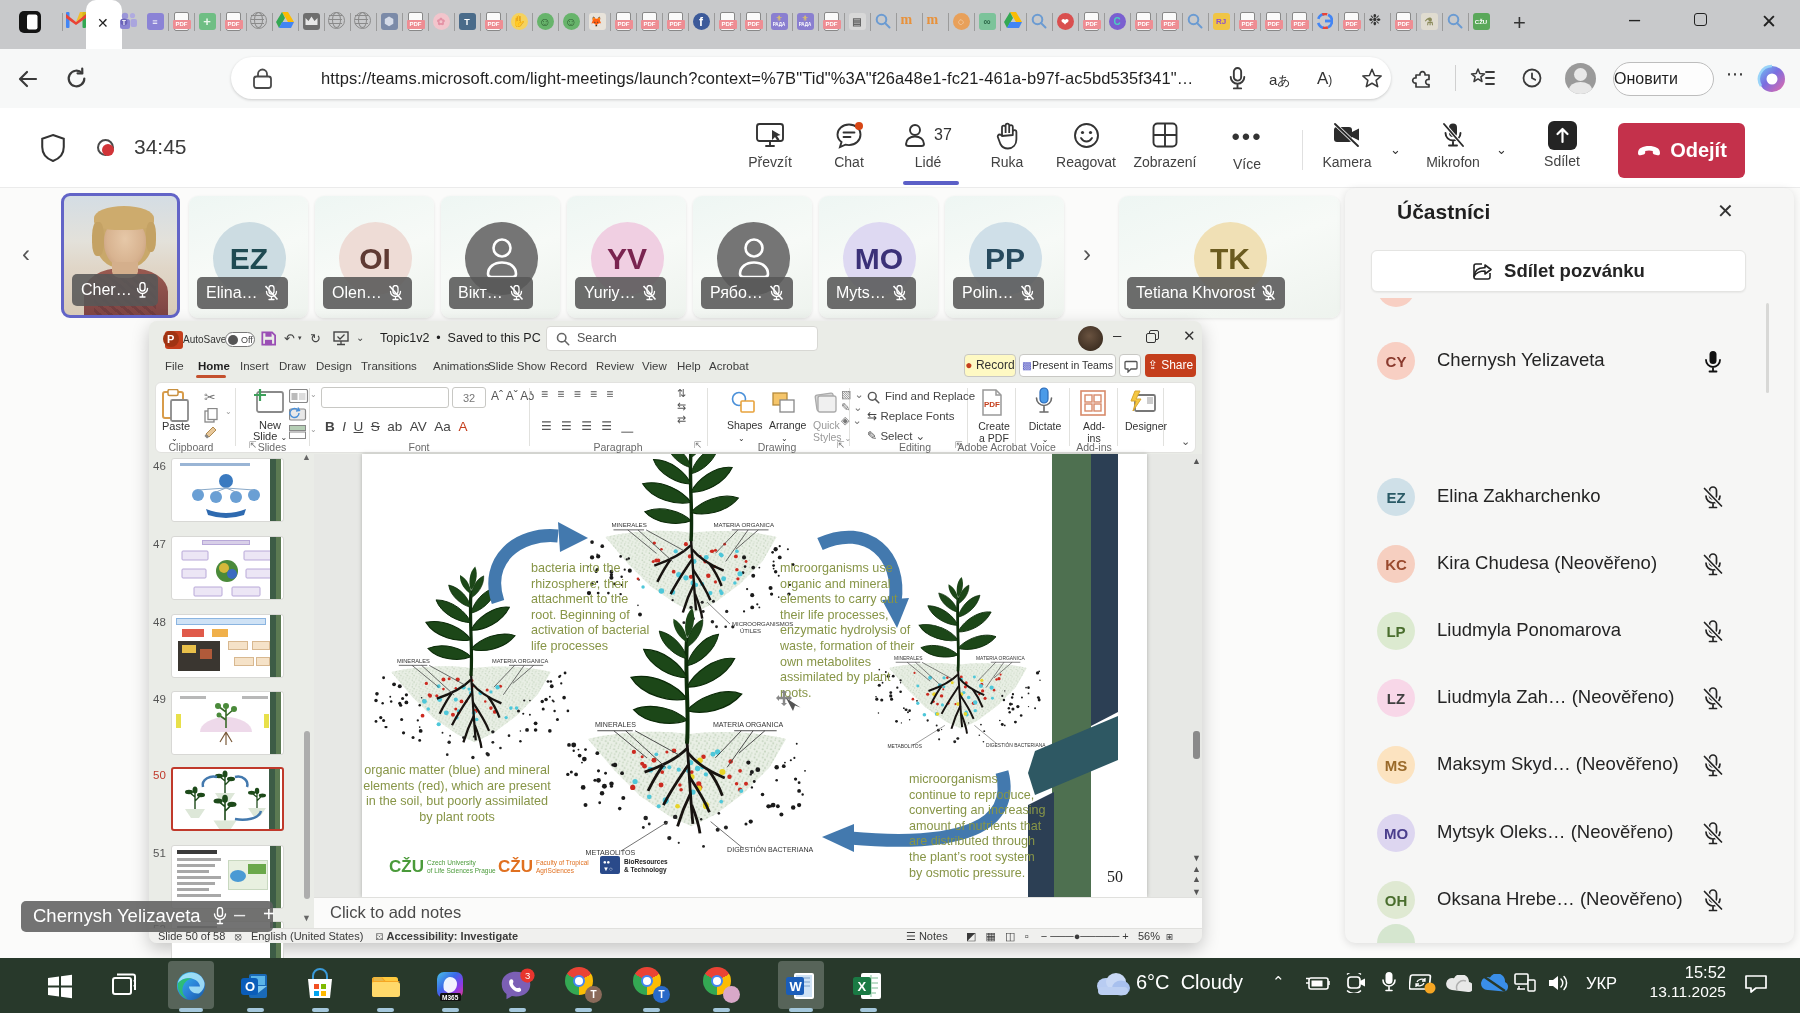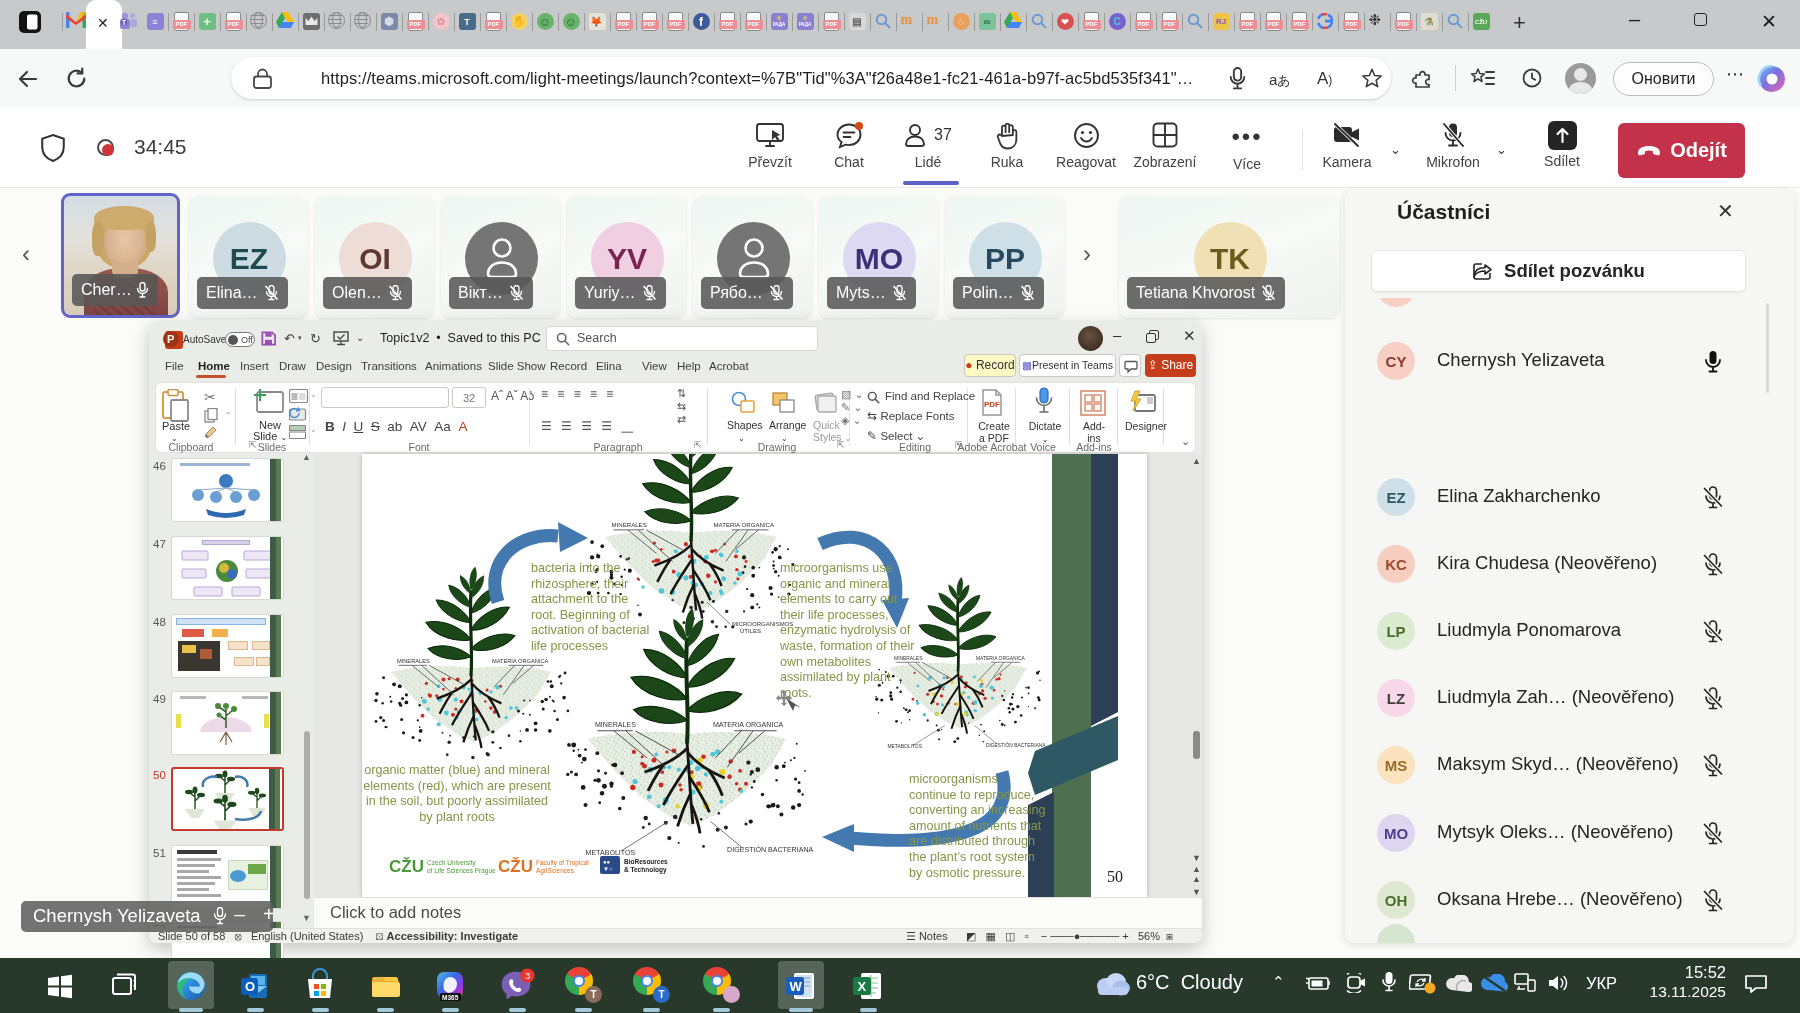--- a/index.html
+++ b/index.html
@@ -279,21 +279,21 @@
       <path d="M16 6 h8 M16 12 h8 M16 18 h8" stroke="#3a3a3a" stroke-width="1.8" stroke-linecap="round"></path>
     </svg>
     <svg class="abs" style="left:1520px;top:17px" width="24" height="24" viewBox="0 0 24 24">
       <circle cx="12" cy="12" r="8.5" fill="none" stroke="#3a3a3a" stroke-width="1.8"></circle>
       <path d="M12 7.5 V12 L15.2 13.8" stroke="#3a3a3a" stroke-width="1.8" fill="none" stroke-linecap="round"></path>
     </svg>
     <div class="abs" style="left:1565px;top:14px;width:31px;height:31px;border-radius:50%;background:#9a9a9a;overflow:hidden">
       <div style="position:absolute;left:9px;top:5px;width:13px;height:13px;border-radius:50%;background:#e8e8e8"></div>
       <div style="position:absolute;left:4px;top:19px;width:23px;height:16px;border-radius:50% 50% 0 0;background:#e8e8e8"></div>
     </div>
-    <div class="abs" style="left:1613px;top:13px;width:101px;height:34px;border:1px solid #bdbdbd;border-radius:17px;background:#fdfdfd;text-align:center;font-size:16px;color:#1f1f1f;line-height:32px">Оновити</div>
+    <div class="abs" style="left:1613px;top:13px;width:101px;height:34px;border:1px solid #bdbdbd;border-radius:17px;background:#fdfdfd;text-align:left;font-size:16px;color:#1f1f1f;line-height:32px">Оновити</div>
     <span class="abs" style="left:1726px;top:14px;font-size:18px;color:#333;letter-spacing:1px">⋯</span>
     <svg class="abs" style="left:1757px;top:15px" width="30" height="30" viewBox="0 0 30 30">
       <defs>
         <linearGradient id="cplg" x1="0" y1="0" x2="1" y2="1">
           <stop offset="0" stop-color="#6ec6f5"></stop>
           <stop offset=".45" stop-color="#7a6ee0"></stop>
           <stop offset="1" stop-color="#e86aa8"></stop>
         </linearGradient>
       </defs>
       <circle cx="15" cy="15" r="13" fill="url(#cplg)"></circle>
@@ -541,24 +541,24 @@
     <span class="abs" style="left:964px;top:5px;font-size:15px;color:#333">–</span>
     <span class="abs" style="left:1000px;top:9px;width:10px;height:10px;border:1.3px solid #333;border-radius:2px"></span>
     <span class="abs" style="left:997px;top:12px;width:10px;height:10px;border:1.3px solid #333;border-radius:2px;background:#eaece7"></span>
     <span class="abs" style="left:1034px;top:6px;font-size:15px;color:#333">✕</span>
     <span class="rtab" style="left:16px;">File</span>
     <span class="rtab" style="left:49px;font-weight:bold;color:#1f1f1f;">Home</span>
     <span class="rtab" style="left:91px;">Insert</span>
     <span class="rtab" style="left:130px;">Draw</span>
     <span class="rtab" style="left:167px;">Design</span>
     <span class="rtab" style="left:212px;">Transitions</span>
-    <span class="rtab" style="left:276px;">Animations</span>
+    <span class="rtab" style="left:284px;">Animations</span>
     <span class="rtab" style="left:339px;">Slide Show</span>
     <span class="rtab" style="left:401px;">Record</span>
-    <span class="rtab" style="left:447px;">Elina</span>
+    <span class="rtab" style="left:447px;">Review</span>
     <span class="rtab" style="left:493px;">View</span>
     <span class="rtab" style="left:528px;">Help</span>
     <span class="rtab" style="left:560px;">Acrobat</span>
     <div class="abs" style="left:47px;top:54px;width:30px;height:3px;background:#c4502e;border-radius:2px"></div>
     <div class="abs" style="left:815px;top:33px;width:52px;height:23px;border:1px solid #c8c8c4;border-radius:4px;background:#fef9c3;font-size:12px;color:#333;text-align:center;line-height:21px"><span style="color:#c43e1c">●</span> Record</div>
     <div class="abs" style="left:870px;top:33px;width:97px;height:23px;border:1px solid #c8c8c4;border-radius:4px;background:#fff;font-size:10.5px;color:#333;text-align:center;line-height:21px"><span style="color:#5b5fc7">▩</span>Present in Teams</div>
     <div class="abs" style="left:970px;top:33px;width:22px;height:23px;border:1px solid #c8c8c4;border-radius:4px;background:#fff">
       <svg style="position:absolute;left:4px;top:5px" width="14" height="13" viewBox="0 0 14 13">
         <path d="M2 1.5 h10 a1 1 0 0 1 1 1 V8 a1 1 0 0 1 -1 1 H7 L4 12 V9 H2 a1 1 0 0 1 -1 -1 V2.5 a1 1 0 0 1 1 -1 Z" fill="none" stroke="#555" stroke-width="1.3"></path>
       </svg>

